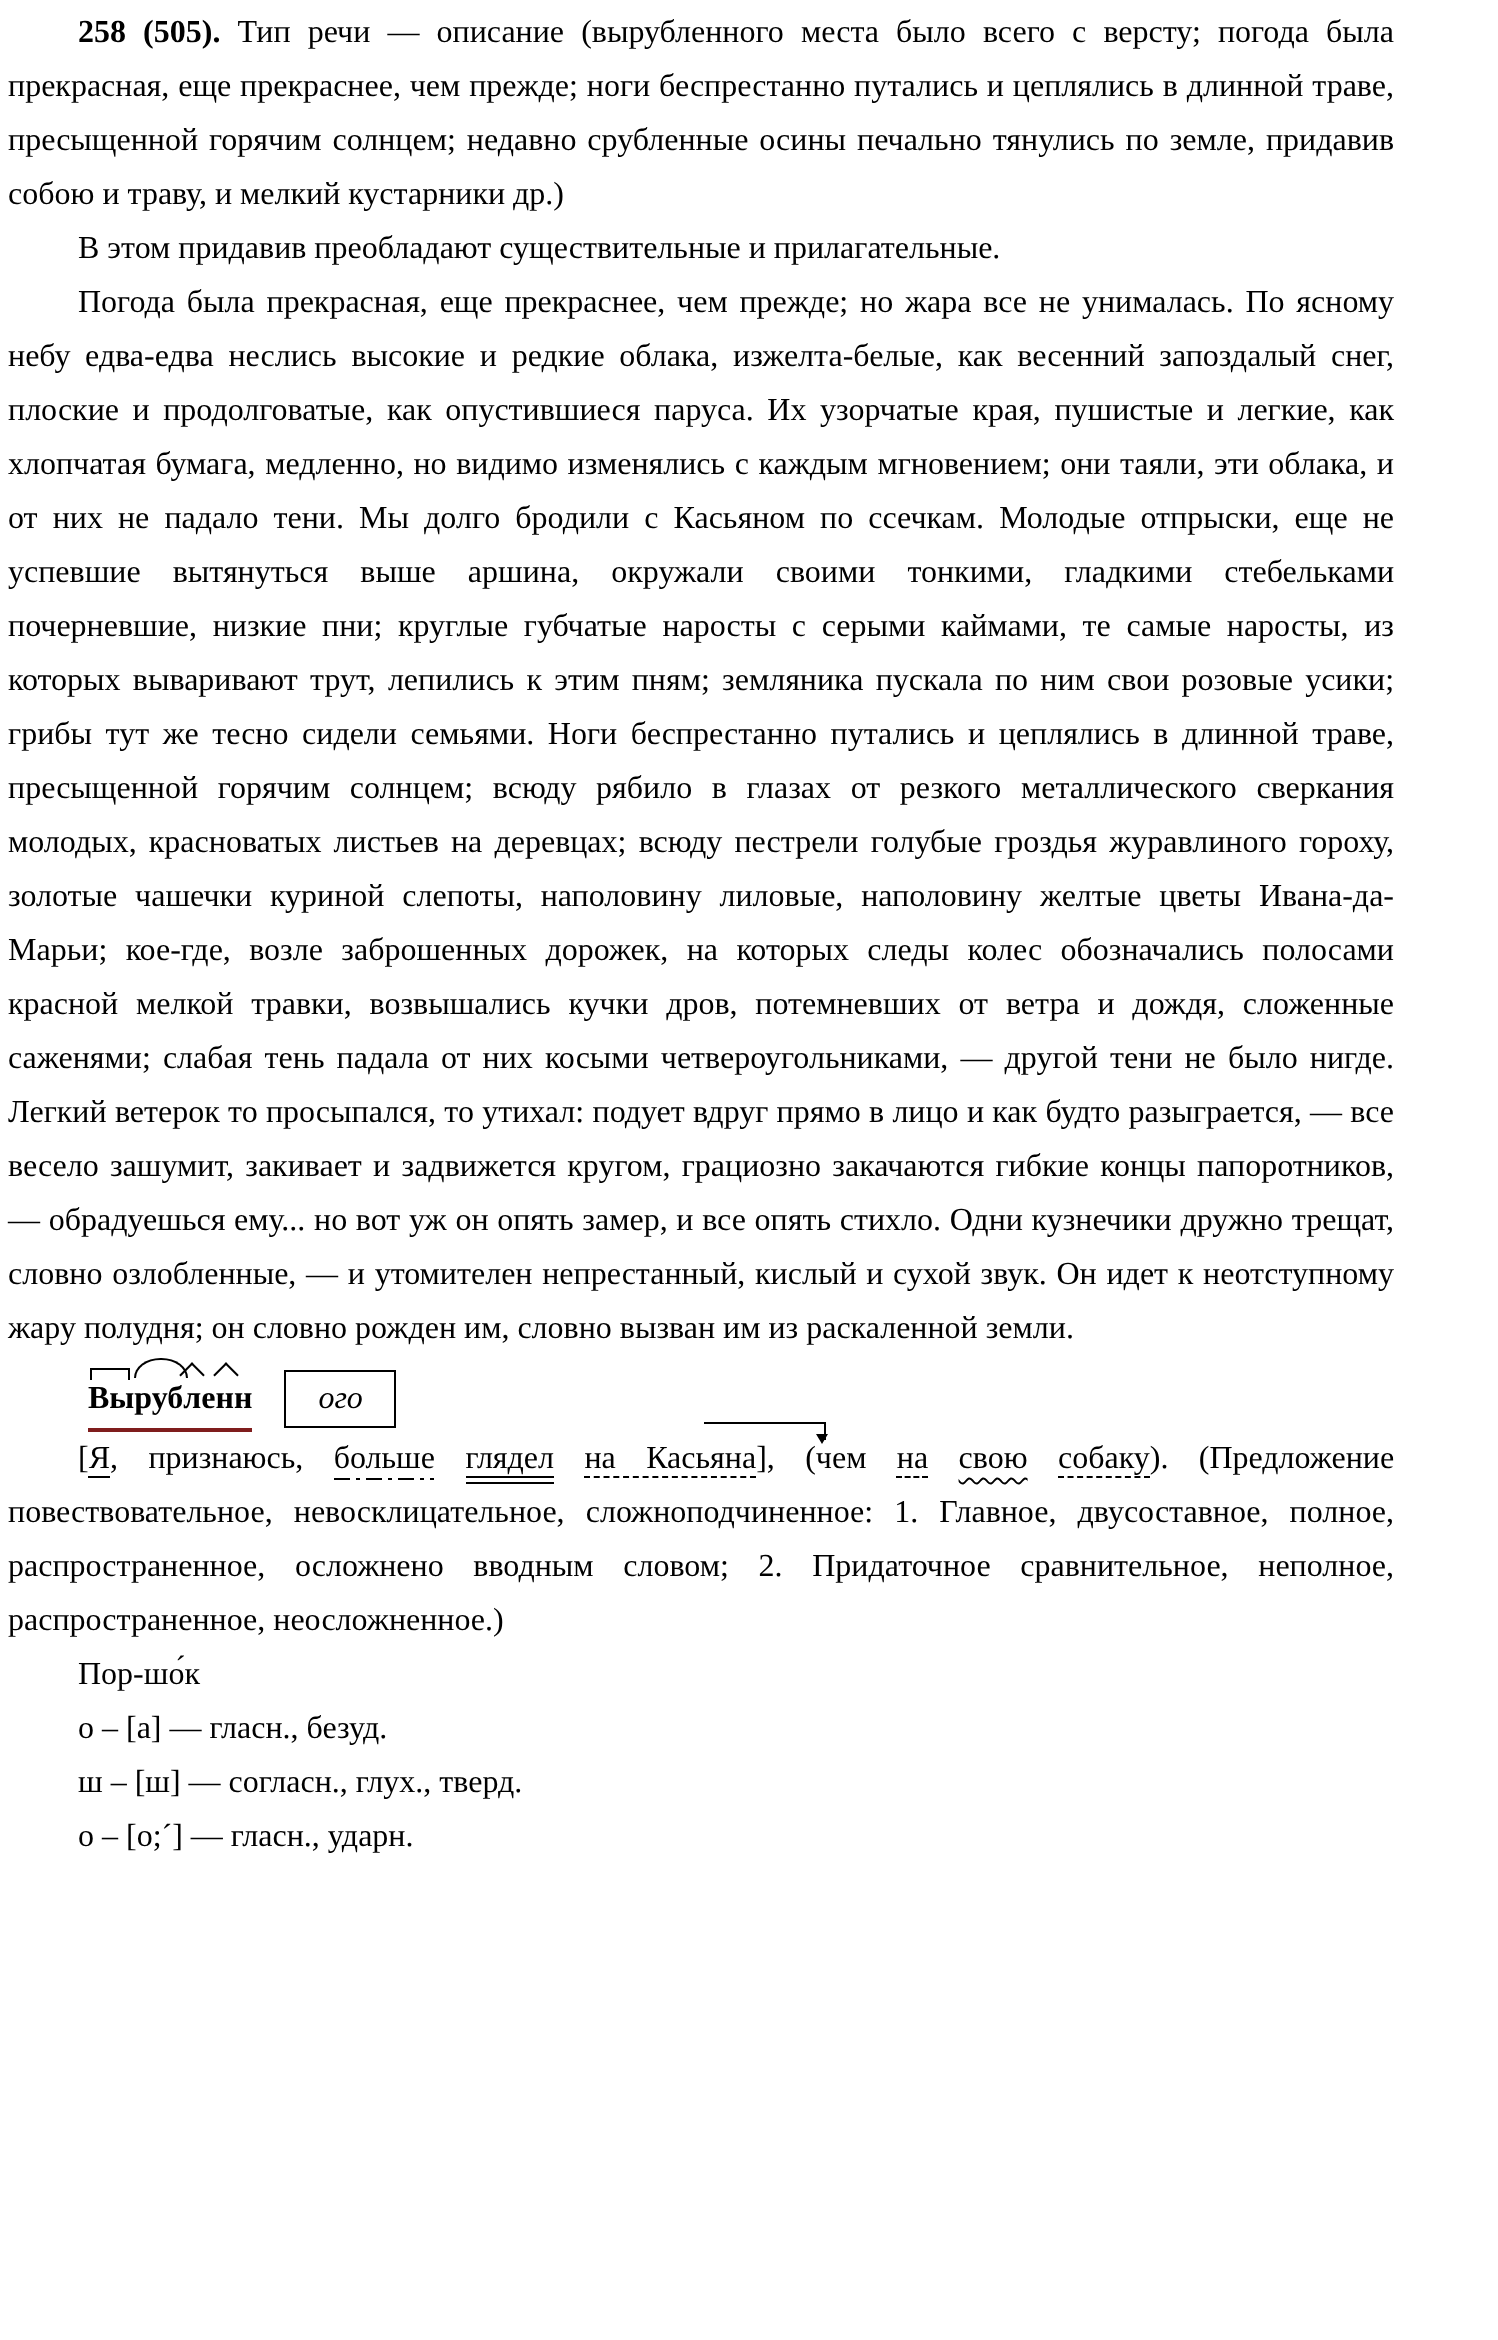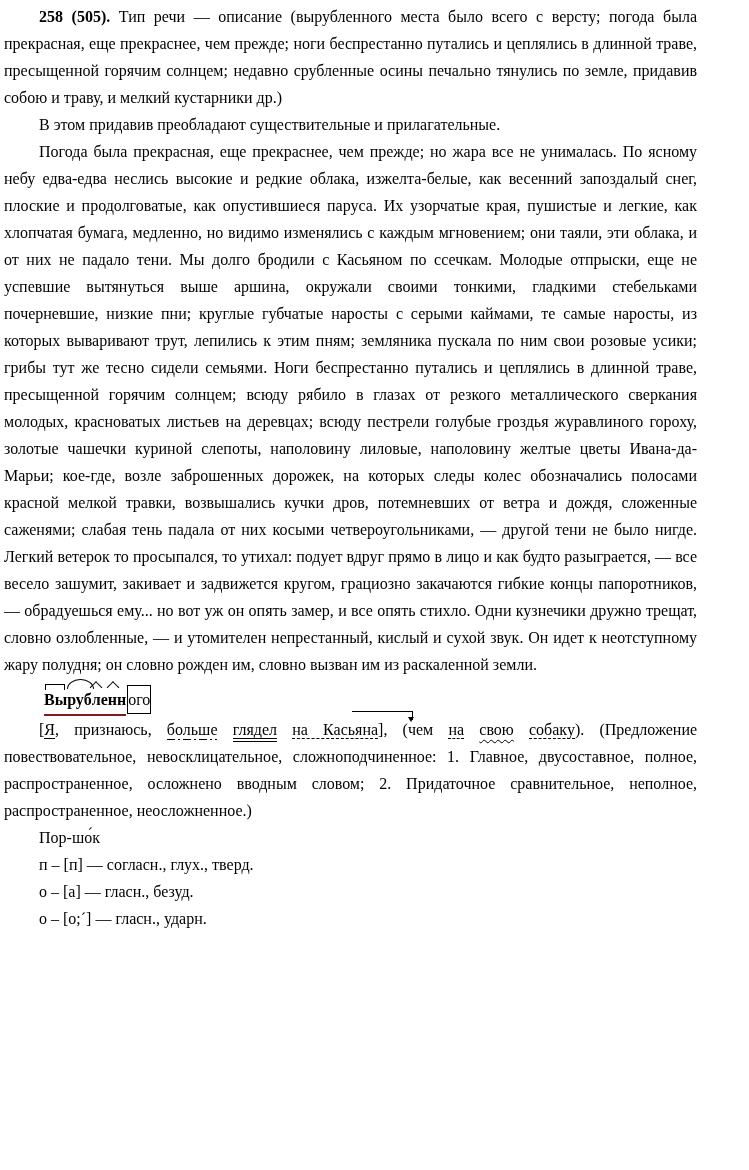--- a/index.html
+++ b/index.html
@@ -59,29 +59,29 @@
     border:1.5px solid #000;border-bottom:none;
     border-radius:50% 50% 0 0 / 100% 100% 0 0;
   }
   .m-sfx::before{
     content:"";position:absolute;top:-3px;left:50%;width:8px;height:8px;
     border-top:1.5px solid #000;border-right:1.5px solid #000;
     transform:translateX(-50%) rotate(-45deg);
   }
   .m-end{
     position:relative;display:inline-block;
-    border:1.5px solid #000;padding:0 0;margin-left:1px;
+    border:1.5px solid #000;padding:0 16px;margin-left:16px;font-style:italic;
   }
 </style>
 </head>
 <body>
 
 <div class="page">
     <p class="para ind"><span class="b">258 (505).</span><span> Тип речи — описание (вырубленного места было всего с версту; погода была прекрасная, еще прекраснее, чем прежде; ноги беспрестанно путались и цеплялись в длинной траве, пресыщенной горячим солнцем; недавно срубленные осины печально тянулись по земле, придавив собою и траву, и мелкий кустарники др.)</span></p>
     <p class="para ind"><span>В этом придавив преобладают существительные и прилагательные.</span></p>
     <p class="para ind"><span>Погода была прекрасная, еще прекраснее, чем прежде; но </span><span class="i">жара</span><span> все </span><span class="i">не унималась</span><span>. По ясному небу едва-едва </span><span class="i">неслись</span><span> высокие и редкие </span><span class="i">облака</span><span>, изжелта-белые, как весенний запоздалый снег, плоские и продолговатые, как опустившиеся паруса. </span><span class="i">Их</span><span> узорчатые </span><span class="i">края</span><span>, пушистые и легкие, как хлопчатая бумага, медленно, но видимо изменялись с каждым мгновением; </span><span class="i">они</span><span> таяли, </span><span class="i">эти облака</span><span>, и от </span><span class="i">них</span><span> не падало тени. </span><span class="i">Мы</span><span> долго бродили </span><span class="i">с Касьяном</span><span> по </span><span class="i">ссечкам</span><span>. </span><span class="i">Молодые отпрыски</span><span>, еще не успевшие вытянуться выше аршина, окружали своими тонкими, гладкими стебельками почерневшие, низкие </span><span class="i">пни</span><span>; круглые губчатые </span><span class="i">наросты</span><span> с серыми каймами, </span><span class="i">те самые наросты</span><span>, из которых вываривают трут, лепились к </span><span class="i">этим пням</span><span>; земляника пускала по ним свои розовые усики; грибы тут же тесно сидели семьями. </span><span class="i">Ноги</span><span> беспрестанно путались и цеплялись в длинной траве, пресыщенной горячим солнцем; </span><span class="i">всюду</span><span> рябило в глазах от резкого металлического сверкания молодых, красноватых листьев на деревцах; </span><span class="i">всюду</span><span> пестрели голубые гроздья журавлиного гороху, золотые чашечки куриной слепоты, наполовину лиловые, наполовину желтые цветы Ивана-да-Марьи; кое-где, возле заброшенных дорожек, на которых следы колес обозначались полосами красной мелкой травки, возвышались кучки дров, потемневших от ветра и дождя, сложенные саженями; </span><span class="i">слабая тень</span><span> падала от них косыми четвероугольниками, — </span><span class="i">другой тени</span><span> не было нигде. </span><span class="i">Легкий ветерок</span><span> то просыпался, то утихал: </span><span class="i">подует</span><span> вдруг прямо в лицо и как будто </span><span class="i">разыграется</span><span>, — все весело зашумит, закивает и задвижется кругом, грациозно закачаются гибкие концы папоротников, — обрадуешься </span><span class="i">ему</span><span>... но вот уж </span><span class="i">он</span><span> опять замер, и все опять стихло. Одни кузнечики дружно трещат, словно озлобленные, — и утомителен непрестанный, кислый и сухой </span><span class="i">звук</span><span>. </span><span class="i">Он</span><span> идет к неотступному жару полудня; </span><span class="i">он</span><span> словно рожден им, словно вызван им из раскаленной земли.</span></p>
     <p class="para morph"><span class="m-stem"><span class="m-prefix">Вы</span><span class="m-root">руб</span><span class="m-sfx">л</span><span class="m-sfx">енн</span></span><span class="m-end">ого</span></p>
     <p class="para ind"><span>[</span><span class="u-solid">Я</span><span>, признаюсь, </span><span class="u-dashdot">больше</span><span> </span><span class="u-double">глядел</span><span> </span><span class="u-dash">на Касьяна</span><span>], (</span><span class="arrow-host">чем</span><span> </span><span class="u-dash">на</span><span> </span><span class="u-wavy">свою</span><span> </span><span class="u-dash">собаку</span><span>). (Предложение повествовательное, невосклицательное, сложноподчиненное: 1. Главное, двусоставное, полное, распространенное, осложнено вводным словом; 2. Придаточное сравнительное, неполное, распространенное, неосложненное.)</span></p>
     <p class="para ind"><span>Пор-шо́к</span></p>
-    <p class="para ind"><span>п – [п] — согласн., глух., тверд.</span></p>
     <p class="para ind"><span>о – [а] — гласн., безуд.</span></p>
+    <p class="para ind"><span>ш – [ш] — согласн., глух., тверд.</span></p>
     <p class="para ind"><span>о – [о;´] — гласн., ударн.</span></p>
   </div>
 
 </body></html>

